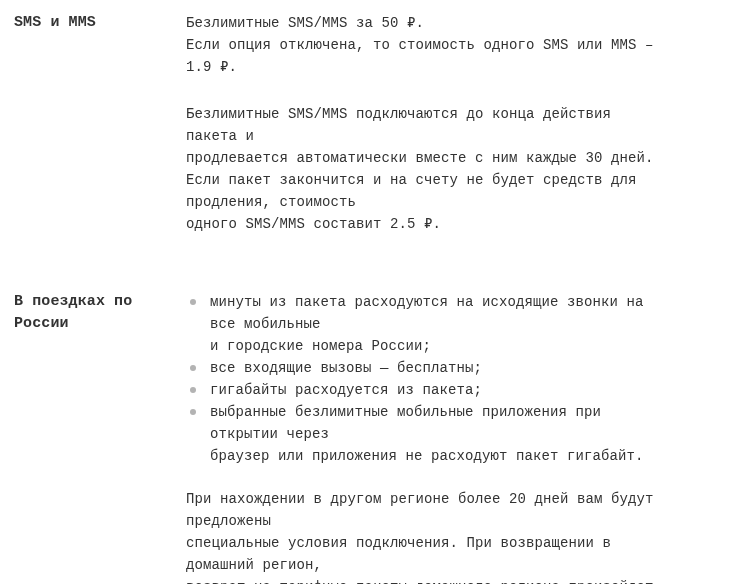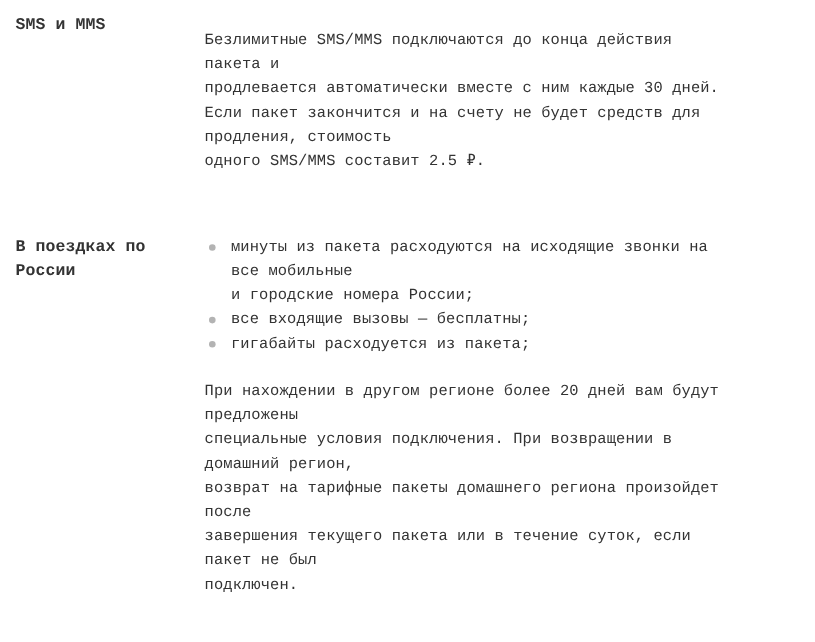--- a/index.html
+++ b/index.html
@@ -36,21 +36,21 @@
     color: #333333;
   }
   .content {
     max-width: 541px;
   }
   .para {
     margin: 0;
     white-space: pre-line;
   }
   .para.para-gap {
-    margin-top: 14px;
+    margin-top: 25px;
   }
   .para.outro {
     margin-top: 21px;
   }
   ul.bullets {
     list-style: none;
     margin: 0;
     padding: 0;
   }
   ul.bullets li {
@@ -71,20 +71,22 @@
   }
 </style>
 </head>
 <body>
 
 <div class="doc">
 
   <section class="row">
     <h3 class="label">SMS и MMS</h3>
     <div class="content">
+      <p class="para">Безлимитные SMS/MMS за 50 ₽.
+Если опция отключена, то стоимость одного SMS или MMS – 1.9 ₽.</p>
       <p class="para para-gap">Безлимитные SMS/MMS подключаются до конца действия пакета и
 продлевается автоматически вместе с ним каждые 30 дней.
 Если пакет закончится и на счету не будет средств для продления, стоимость
 одного SMS/MMS составит 2.5 ₽.</p>
     </div>
   </section>
 
   <section class="row">
     <h3 class="label">В поездках по России</h3>
     <div class="content">
@@ -95,20 +97,25 @@
 и городские номера России;</span>
         </li>
         <li>
           <span class="dot"></span>
           <span class="li-text">все входящие вызовы — бесплатны;</span>
         </li>
         <li>
           <span class="dot"></span>
           <span class="li-text">гигабайты расходуется из пакета;</span>
         </li>
+        <li>
+          <span class="dot"></span>
+          <span class="li-text">выбранные безлимитные мобильные приложения при открытии через
+браузер или приложения не расходуют пакет гигабайт.</span>
+        </li>
       </ul>
       <p class="para outro">При нахождении в другом регионе более 20 дней вам будут предложены
 специальные условия подключения. При возвращении в домашний регион,
 возврат на тарифные пакеты домашнего региона произойдет после
 завершения текущего пакета или в течение суток, если пакет не был
 подключен.</p>
     </div>
   </section>
 
 </div>

